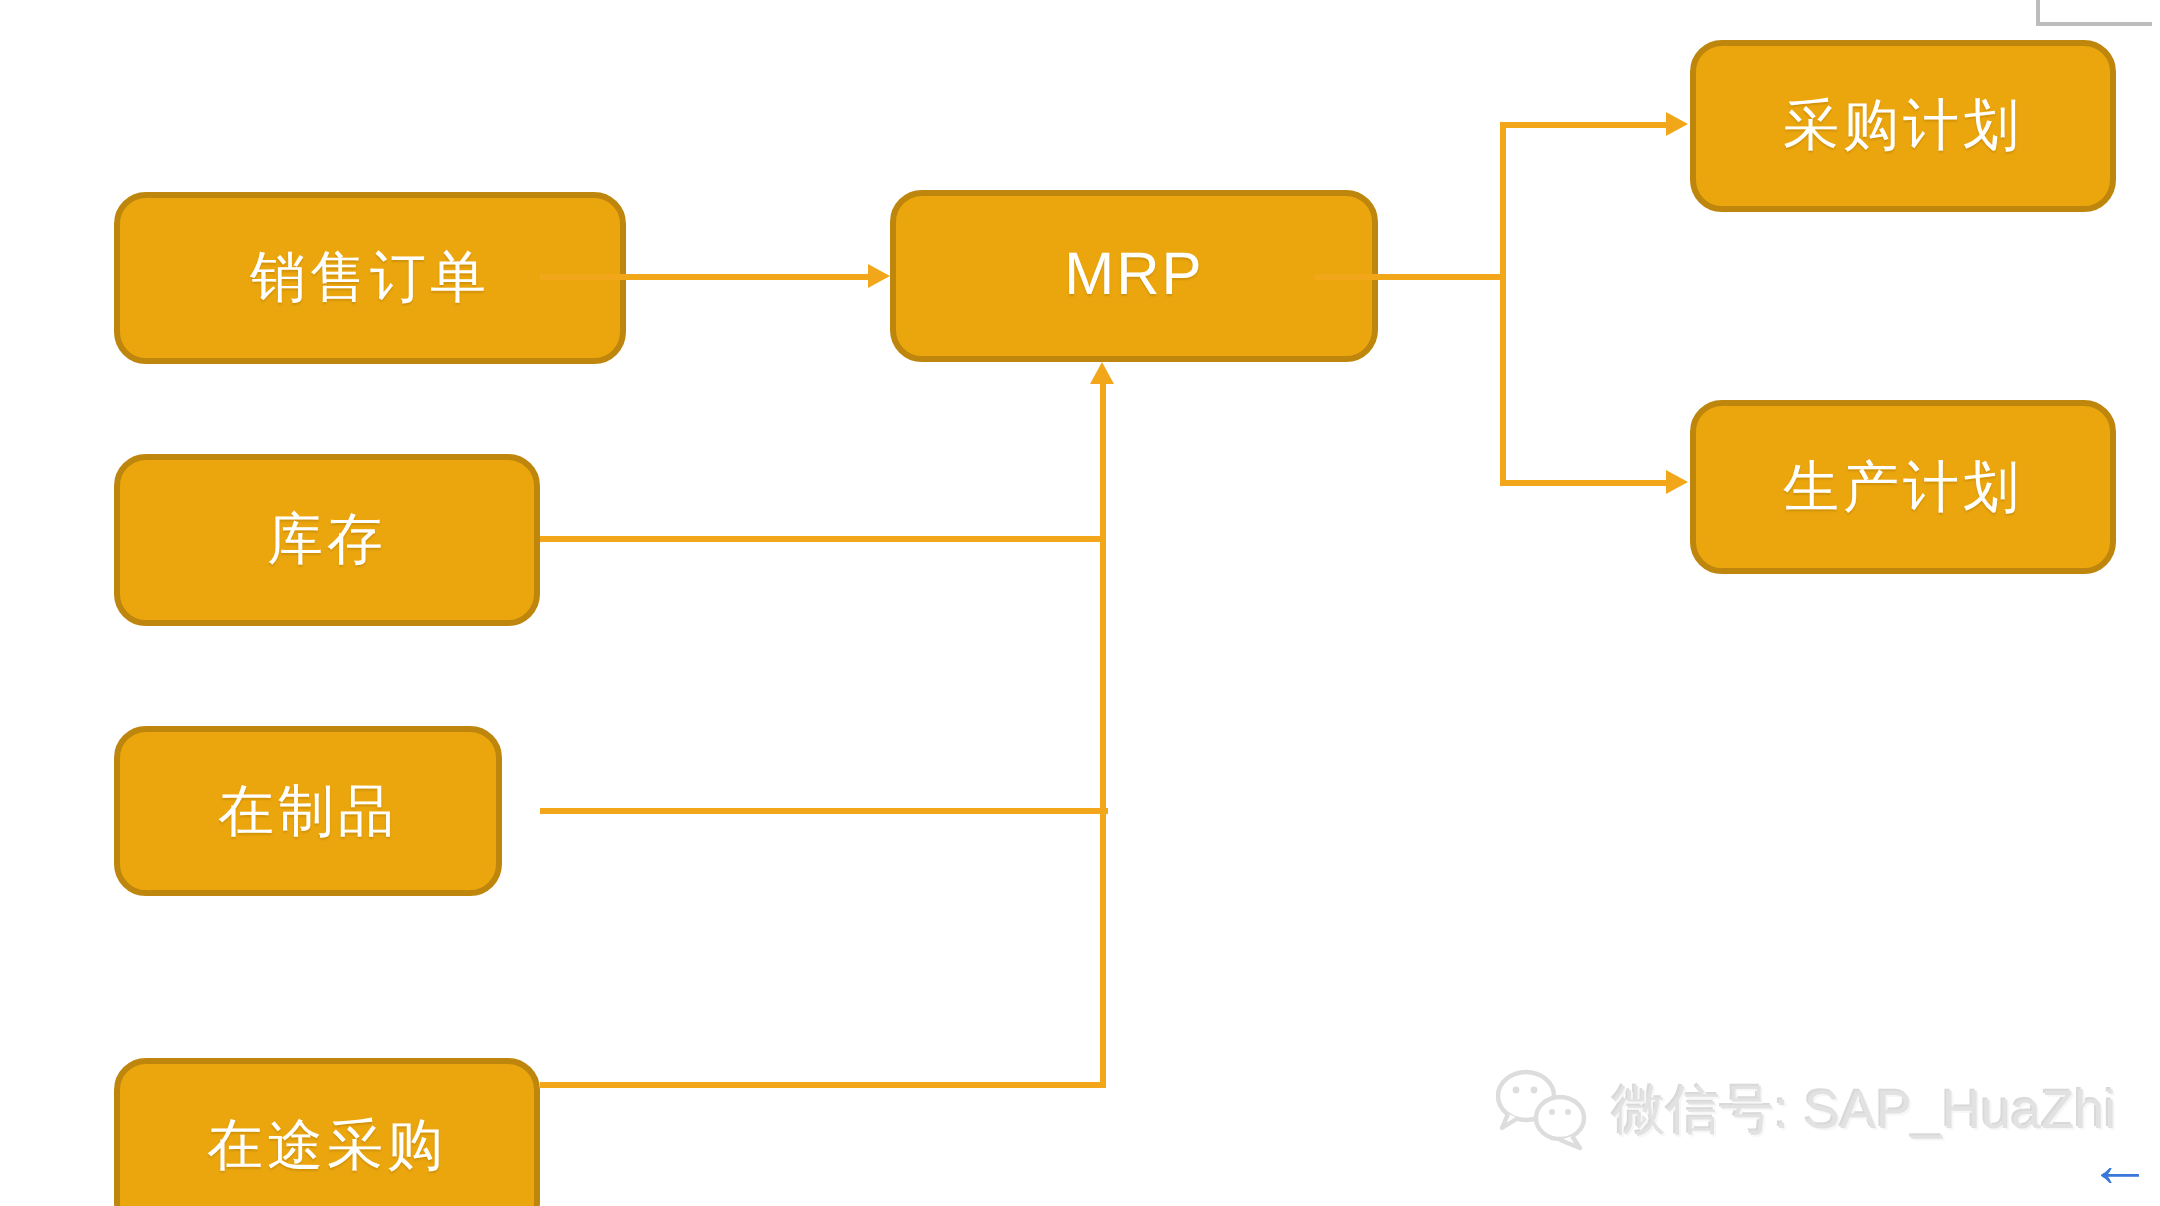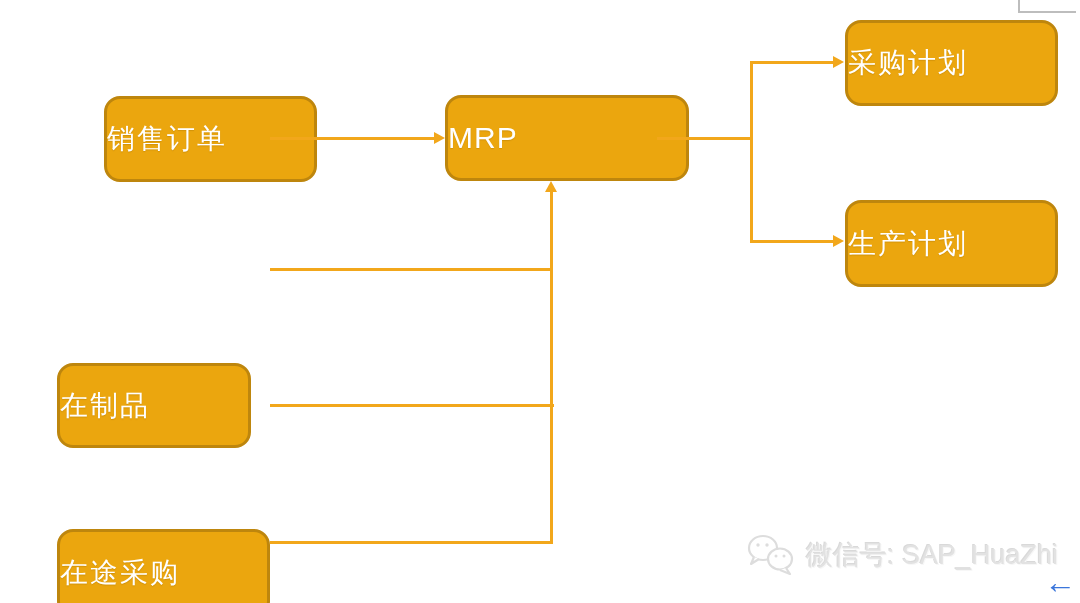--- a/index.html
+++ b/index.html
@@ -15,21 +15,21 @@
   .canvas{
     position:relative;width:1080px;height:603px;background:#ffffff;
     overflow:hidden;
   }
   .node{
     position:absolute;
     background:var(--box-fill);
     border:3px solid var(--box-border);
     border-radius:16px;
     box-sizing:border-box;
-    display:flex;align-items:center;
+    display:flex;align-items:center;justify-content:center;
     color:#ffffff;font-size:28px;letter-spacing:2px;
     text-shadow:0 1px 1px rgba(160,110,0,.35);
   }
   .h-line{position:absolute;height:3px;background:var(--connector);}
   .v-line{position:absolute;width:3px;background:var(--connector);}
   .arrow-right{
     position:absolute;width:0;height:0;
     border-top:6px solid transparent;border-bottom:6px solid transparent;
     border-left:11px solid var(--connector);
   }
@@ -57,24 +57,27 @@
     color:var(--arrow-blue);font-size:32px;font-weight:bold;line-height:1;
   }
 </style>
 </head>
 <body>
 
 <div class="canvas">
 
   <div class="corner-box"></div>
 
-  <div class="node" style="left:57px;top:96px;width:213px;height:86px;margin-left:47px;">
+  <div class="node" style="left:57px;top:96px;width:256px;height:86px;">
     <span>销售订单</span>
   </div>
 
+  <div class="node" style="left:57px;top:227px;width:213px;height:86px;">
+    <span>库存</span>
+  </div>
 
   <div class="node" style="left:57px;top:363px;width:194px;height:85px;">
     <span>在制品</span>
   </div>
 
   <div class="node" style="left:57px;top:529px;width:213px;height:88px;">
     <span>在途采购</span>
   </div>
 
   <div class="node" style="left:445px;top:95px;width:244px;height:86px;font-size:30px;letter-spacing:1px;">

